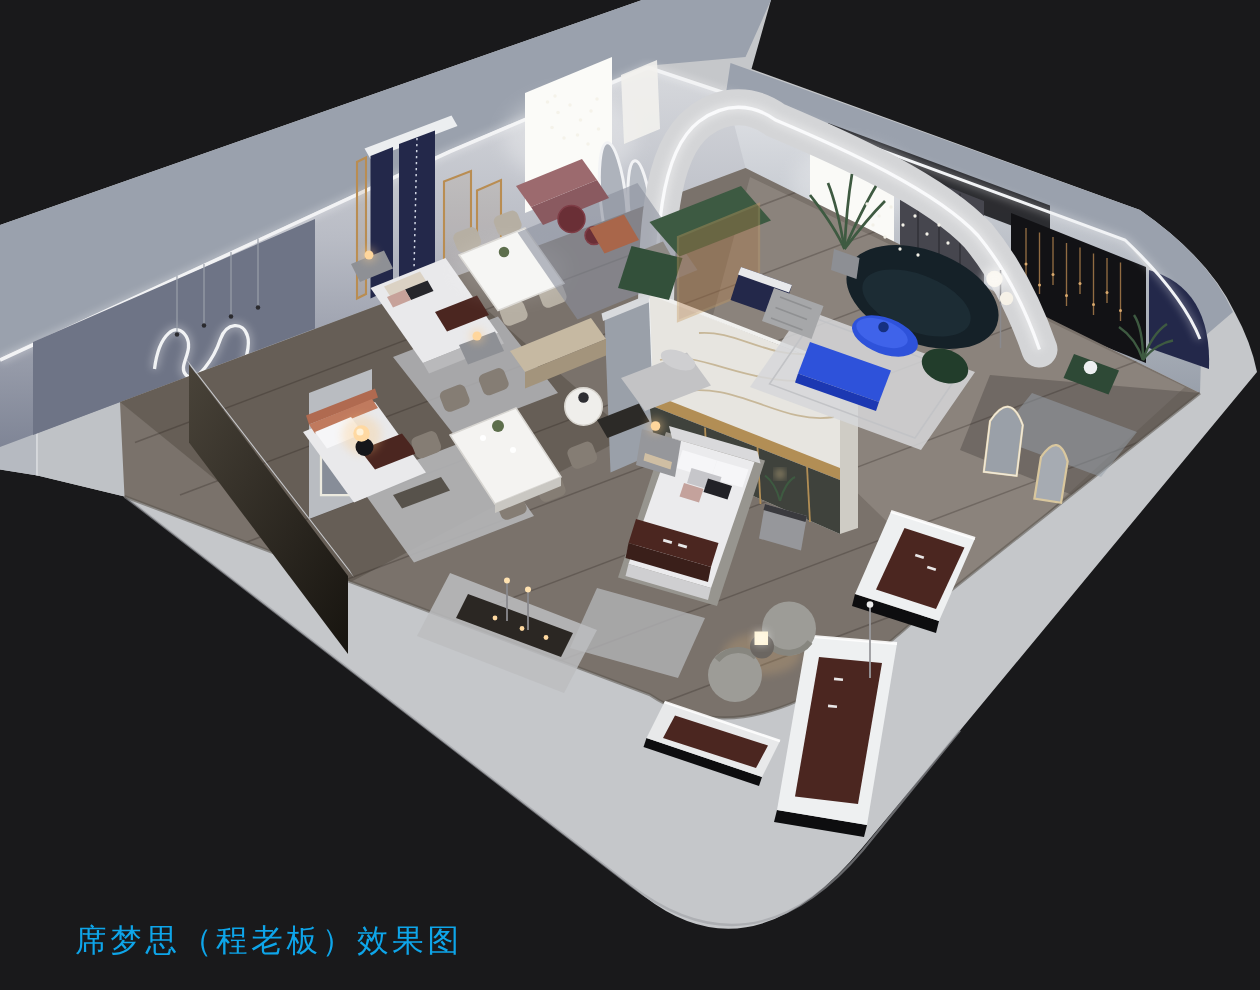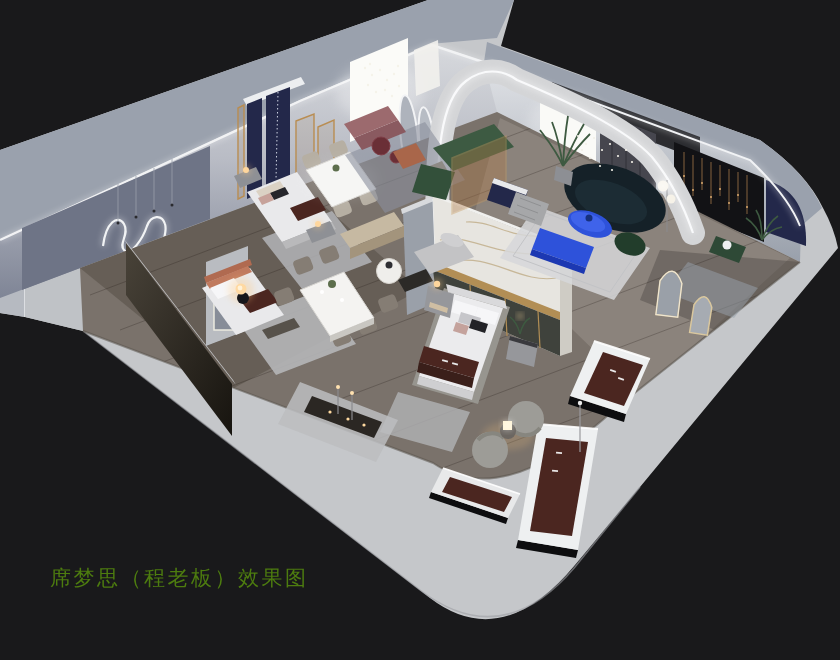--- a/index.html
+++ b/index.html
@@ -1,19 +1,19 @@
 <!DOCTYPE html>
 <html><head>
 <meta charset="utf-8">
 <style>
   html,body{margin:0;padding:0;background:#101012;}
   .stage{position:relative;width:840px;height:660px;overflow:hidden;background:#19191b;
          font-family:"DejaVu Sans","Liberation Sans",sans-serif;}
   .stage svg{position:absolute;left:0;top:0;display:block;}
-  .caption{position:absolute;left:50px;top:564px;color:#4d7c0f;font-size:21px;
+  .caption{position:absolute;left:50px;top:613px;color:#0ea5e9;font-size:21px;
            letter-spacing:2.5px;font-weight:500;white-space:nowrap;
            font-family:"DejaVu Sans","Liberation Sans",sans-serif;}
 </style>
 </head>
 <body>
 
 <div class="stage">
 <svg width="840" height="660" viewBox="0 0 840 660">
   <defs>
     <linearGradient id="gNW" x1="0" y1="0" x2="0" y2="1">

